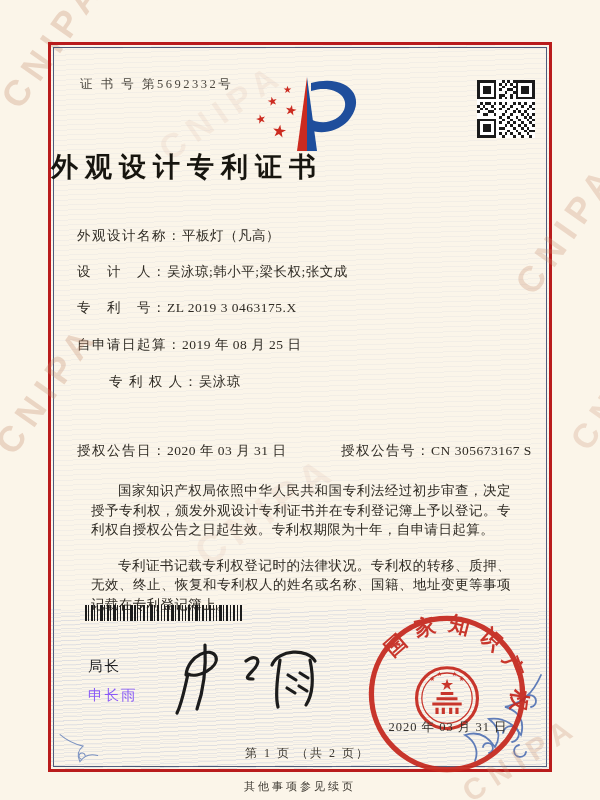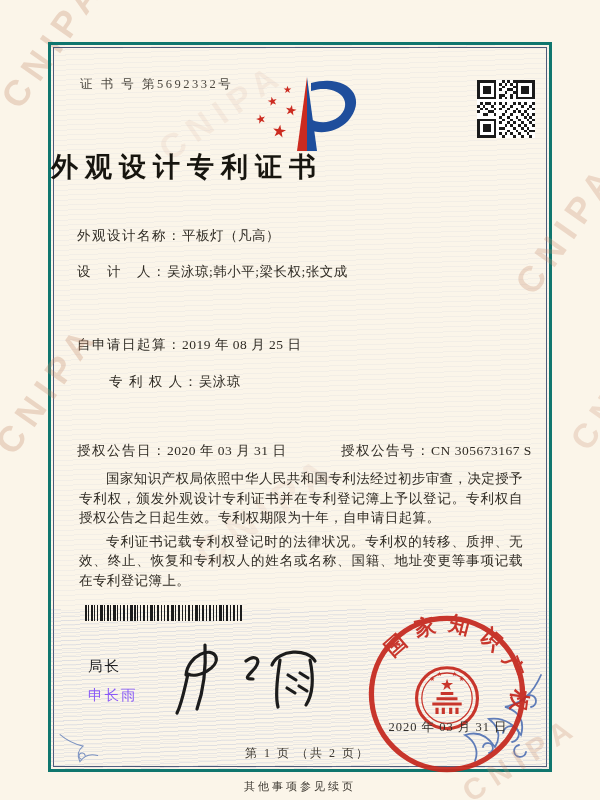--- a/index.html
+++ b/index.html
@@ -12,21 +12,21 @@
   .page{position:absolute;inset:0;overflow:hidden;}
   
   .wm{
     position:absolute;font-family:"Liberation Sans", sans-serif;
     font-weight:bold;letter-spacing:8px;color:#c68c6e;
     pointer-events:none;white-space:nowrap;z-index:1;
   }
   
   .frame{
     position:absolute;left:48px;top:42px;width:498px;height:724px;
-    border:3px solid #0f766e;z-index:2;
+    border:3px solid #b91c1c;z-index:2;
   }
   .frame .inner-line{
     position:absolute;inset:2px;border:1px solid #4d5a79;pointer-events:none;
   }
   .frame .texture{
     position:absolute;inset:0;
     background:repeating-linear-gradient(178deg, rgba(140,155,200,0.08) 0 1px, transparent 1px 5px);
     pointer-events:none;
   }
   .frame .texture-bottom{
@@ -50,21 +50,21 @@
     position:absolute;left:26px;font-size:13.5px;color:#2f2b24;
     letter-spacing:.5px;white-space:nowrap;
   }
   .row .lbl{letter-spacing:1.5px;}
   .grant-no-group{position:absolute;left:264px;top:0;white-space:nowrap;}
   
   .bodytext{
     position:absolute;left:24px;top:420px;width:452px;
     font-size:13.5px;line-height:1.45;color:#2f2b24;text-align:justify;
   }
-  .bodytext p{margin:4px;text-indent:2em;letter-spacing:.4px;}
+  .bodytext p{margin:16px;text-indent:2em;letter-spacing:.4px;}
   
   .barcode{position:absolute;left:34px;top:560px;width:158px;height:16px;}
   .officer-title{position:absolute;left:37px;top:612px;font-size:14.5px;color:#222;letter-spacing:2px;}
   .officer-name{position:absolute;left:37px;top:641px;font-size:14.5px;color:#8b5cf6;letter-spacing:2px;}
   .signature{position:absolute;left:105px;top:588px;width:180px;height:92px;}
   .seal{position:absolute;left:312px;top:565px;width:168px;height:168px;opacity:.93;z-index:5;}
   .seal-date{
     position:absolute;left:318px;top:674px;width:158px;text-align:center;
     font-size:12.5px;color:#33302c;letter-spacing:1px;z-index:6;white-space:nowrap;
   }
@@ -123,20 +123,23 @@
       </g>
     </svg>
 
     <div class="title">外观设计专利证书</div>
 
     <div class="row" style="top:182px;">
       <span class="lbl">外观设计名称：</span><span>平板灯（凡高）</span>
     </div>
     <div class="row" style="top:218px;">
       <span class="lbl">设　计　人：</span><span>吴泳琼;韩小平;梁长权;张文成</span>
+    </div>
+    <div class="row" style="top:254px;">
+      <span class="lbl">专　利　号：</span><span>ZL 2019 3 0463175.X</span>
     </div>
     <div class="row" style="top:291px;">
       <span class="lbl">自申请日起算：</span><span>2019 年 08 月 25 日</span>
     </div>
     <div class="row" style="top:328px;margin-left:32px;">
       <span class="lbl">专 利 权 人：</span><span>吴泳琼</span>
     </div>
     <div class="row" style="top:397px;">
       <span>
         <span class="lbl">授权公告日：</span><span>2020 年 03 月 31 日</span>

